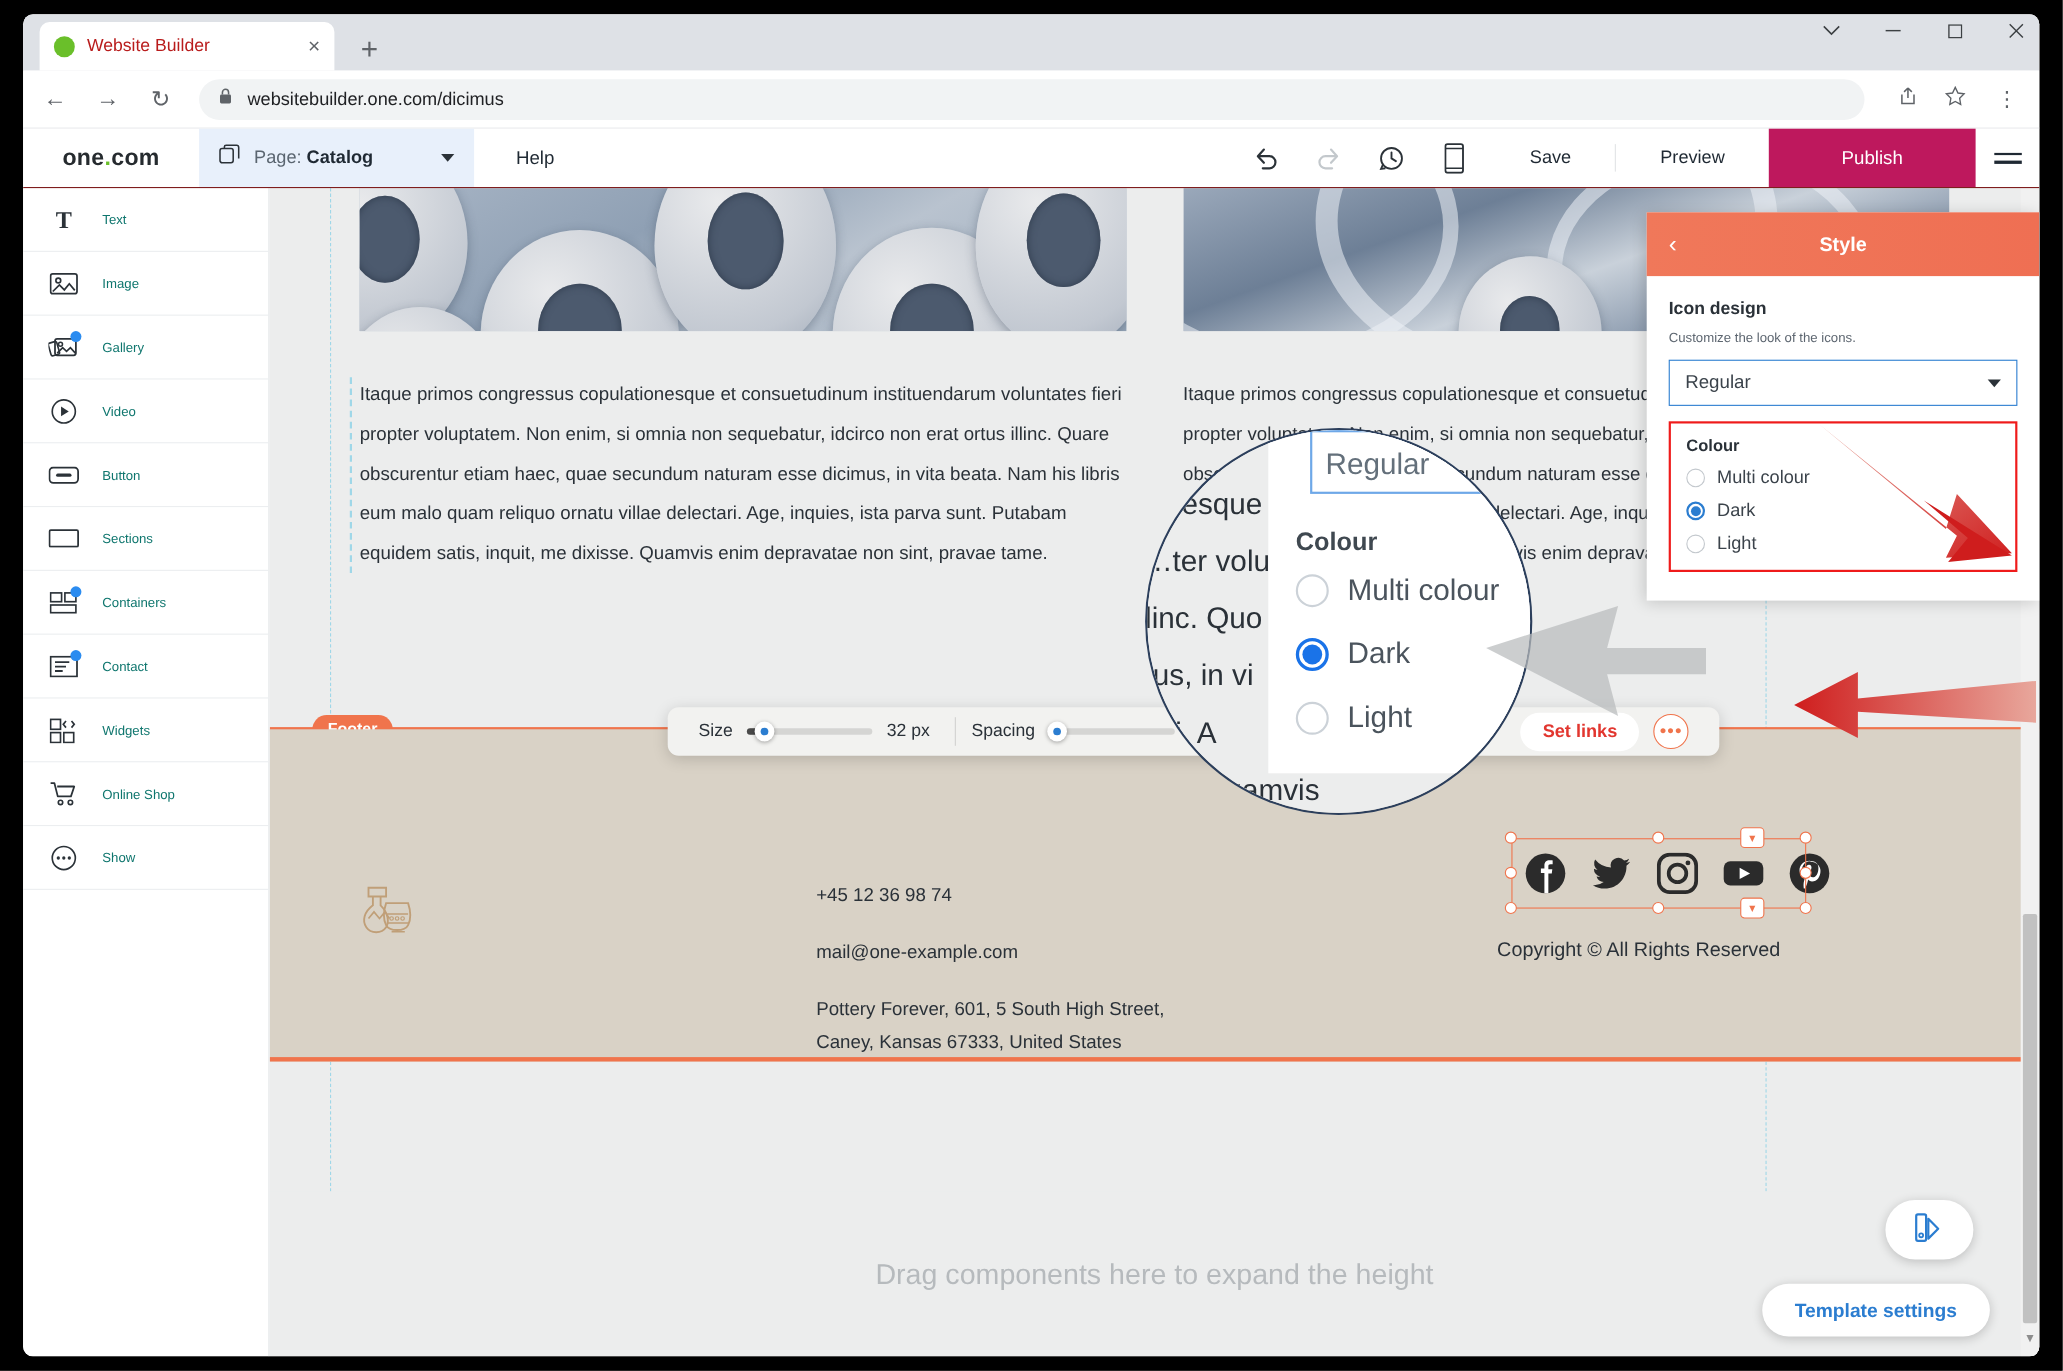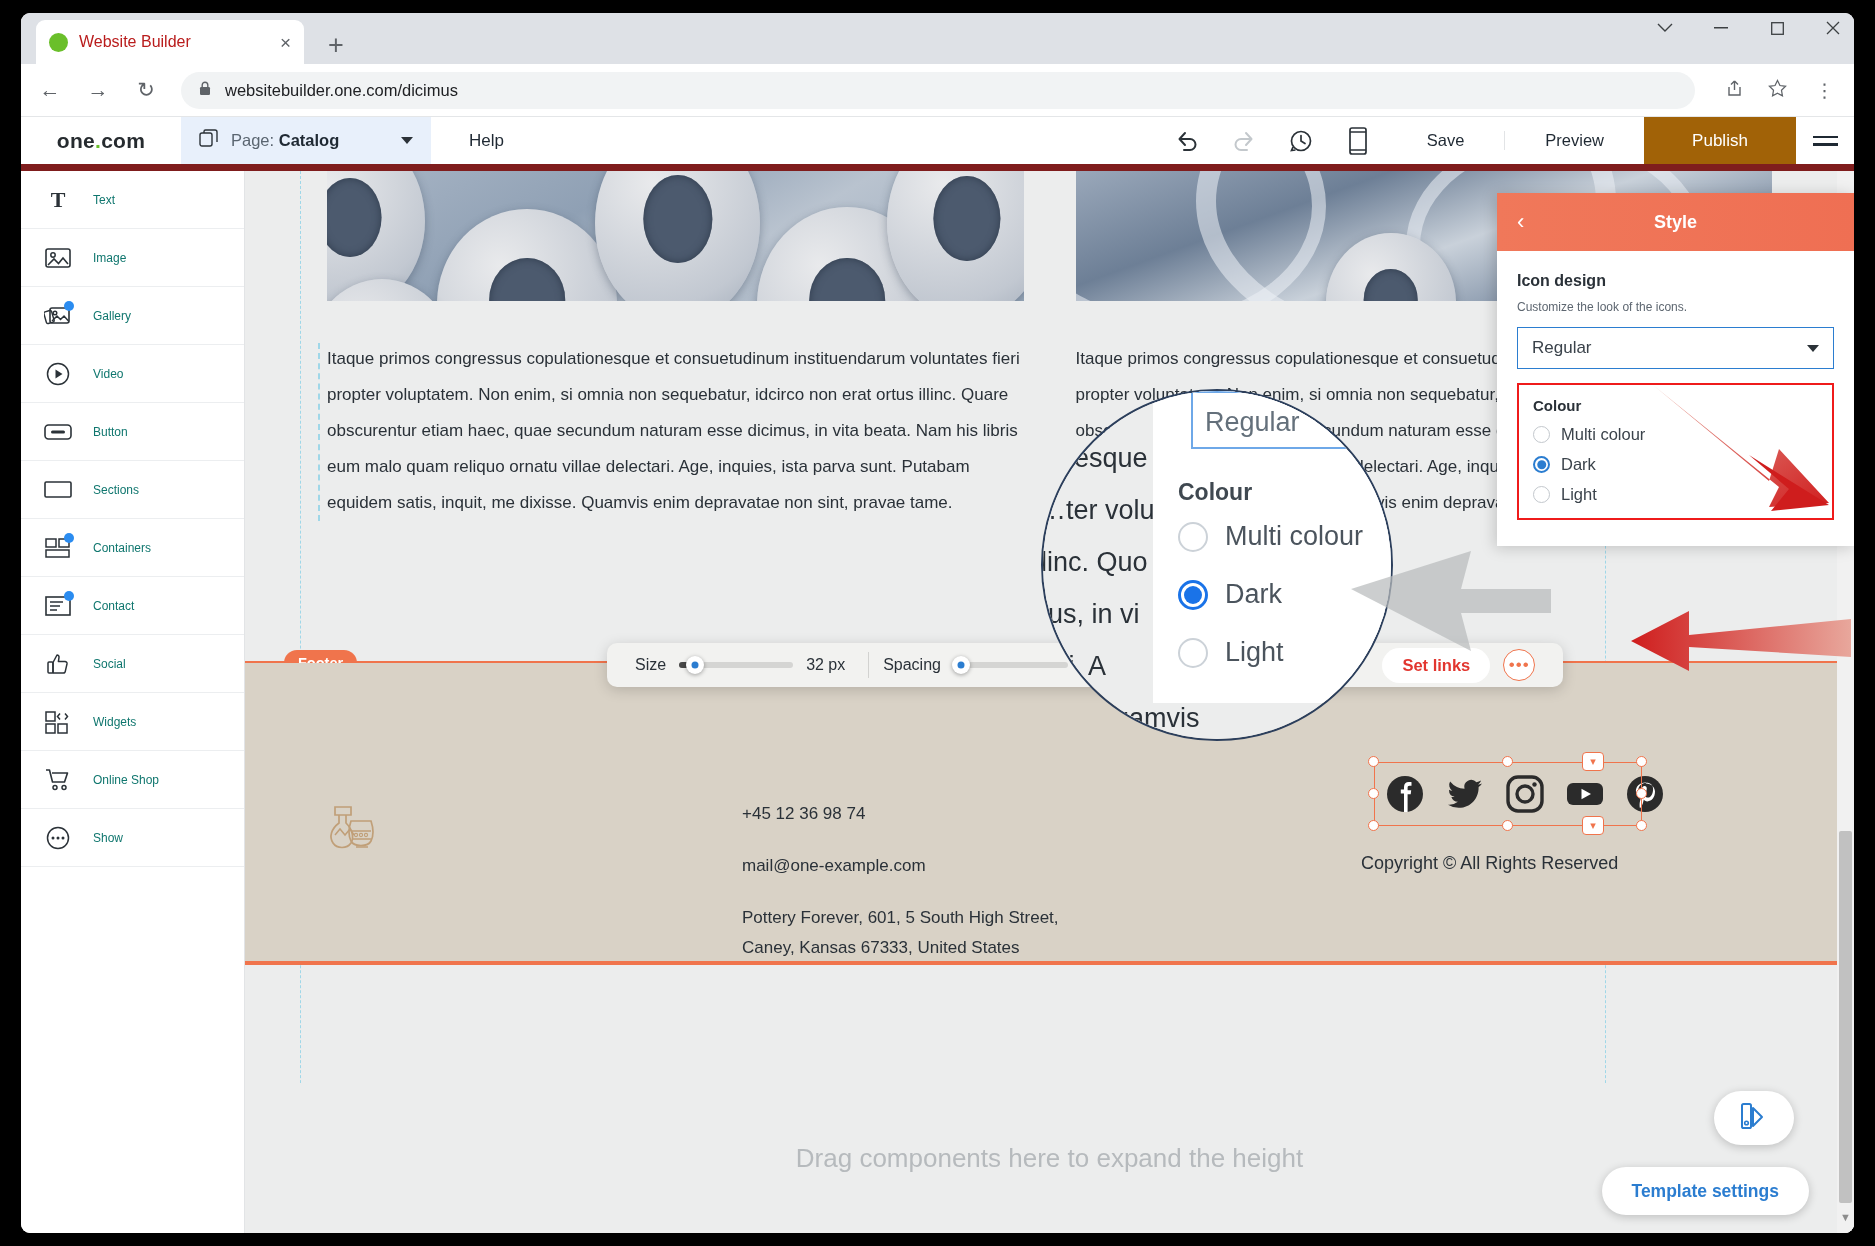--- a/index.html
+++ b/index.html
@@ -42,21 +42,21 @@
     display: flex; align-items: center; padding: 0 18px; gap: 14px;
   }
   .omnibox .url { font-size: 16.5px; color: #202124; }
   .obicons { display: flex; align-items: center; gap: 24px; margin-left: 8px; }
   .obicon { cursor: pointer; color: #5f6368; }
   .kebab { color: #5f6368; font-size: 19px; letter-spacing: 0; line-height: 5px; cursor: pointer; padding: 0 4px; }
 
   
   .appbar {
     height: 54px; background: #fff; display: flex; align-items: stretch;
-    border-bottom: 7px solid #7f1d1d; position: relative; z-index: 30;
+    border-bottom: 1px solid #7f1d1d; position: relative; z-index: 30;
   }
   .brand {
     width: 160px; display: flex; align-items: center; justify-content: center;
     font-size: 21px; font-weight: 700; color: #262b2f; letter-spacing: .3px;
   }
   .brand .dot { color: #6abf2a; }
   .pagesel {
     width: 250px; background: #e8f0fb; display: flex; align-items: center;
     padding: 0 18px; gap: 12px; cursor: pointer;
   }
@@ -64,21 +64,21 @@
   .pagesel .lbl b { color: #1f2933; font-weight: 600; }
   .caret { width: 0; height: 0; border-left: 6px solid transparent; border-right: 6px solid transparent; border-top: 7px solid #2b3238; }
   .helpbtn { display: flex; align-items: center; padding: 0 38px; font-size: 17px; color: #1f2933; cursor: pointer; }
   .spacer { flex: 1; }
   .tbicons { display: flex; align-items: center; }
   .tbicon { width: 56px; display: flex; align-items: center; justify-content: center; cursor: pointer; color: #2b3238; }
   .tbicon.dim { color: #c3c8cc; }
   .vsep { width: 1px; background: #e2e4e6; margin: 14px 0; }
   .txtbtn { display: flex; align-items: center; padding: 0 40px; font-size: 16.5px; color: #1f2933; cursor: pointer; }
   .publish {
-    width: 152px; background: #a16207; color: #fff; display: flex;
+    width: 188px; background: #be185d; color: #fff; display: flex;
     align-items: center; justify-content: center; font-size: 17px; cursor: pointer;
   }
   .burger { width: 58px; display: flex; flex-direction: column; align-items: center; justify-content: center; gap: 5px; cursor: pointer; }
   .burger i { display: block; width: 25px; height: 2.5px; background: #1f2933; }
 
   
   .body { display: flex; height: calc(1220px - 51px - 53px - 54px); position: relative; }
   .sidebar { width: 224px; background: #fff; border-right: 1px solid #e2e4e6; flex: 0 0 auto; z-index: 20; }
   .side-item {
     height: 58px; display: flex; align-items: center; gap: 20px;
@@ -447,29 +447,20 @@
       </div>
       <div class="side-item">
         <span class="side-ico">
           <svg width="26" height="20" viewBox="0 0 26 20">
               <rect x="1" y="1" width="24" height="18" stroke="#2b3238" stroke-width="1.6" fill="none"></rect>
               <path d="M5 6h13M5 10h10M5 14h7" stroke="#2b3238" stroke-width="1.6"></path>
             </svg>
           <span class="badge"></span>
         </span>
         <span class="side-lbl">Contact</span>
-      </div>
-      <div class="side-item">
-        <span class="side-ico">
-            <svg width="24" height="24" viewBox="0 0 24 24">
-              <path d="M7 10.5l4-7.5c1.4 0 2.2 1 2 2.4L12.4 9.5H19a2 2 0 012 2.4l-1.6 7A2 2 0 0117.4 21H7z" stroke="#2b3238" stroke-width="1.5" fill="none" stroke-linejoin="round"></path>
-              <rect x="2" y="10" width="5" height="11" rx="1" stroke="#2b3238" stroke-width="1.5" fill="none"></rect>
-            </svg>
-          </span>
-        <span class="side-lbl">Social</span>
       </div>
       <div class="side-item">
         <span class="side-ico">
             <svg width="26" height="24" viewBox="0 0 26 24">
               <rect x="1" y="2" width="9" height="9" stroke="#2b3238" stroke-width="1.5" fill="none"></rect>
               <rect x="1" y="14" width="9" height="9" stroke="#2b3238" stroke-width="1.5" fill="none"></rect>
               <rect x="13" y="14" width="9" height="9" stroke="#2b3238" stroke-width="1.5" fill="none"></rect>
               <path d="M15 3.5l-2.5 3 2.5 3M20 3.5l2.5 3-2.5 3" stroke="#2b3238" stroke-width="1.5" fill="none"></path>
             </svg>
           </span>

